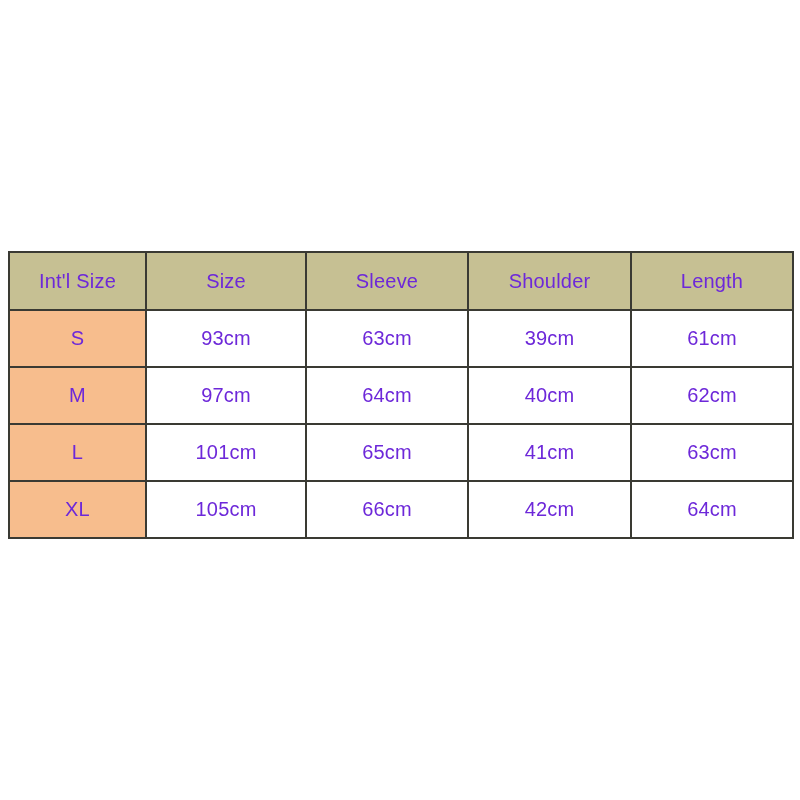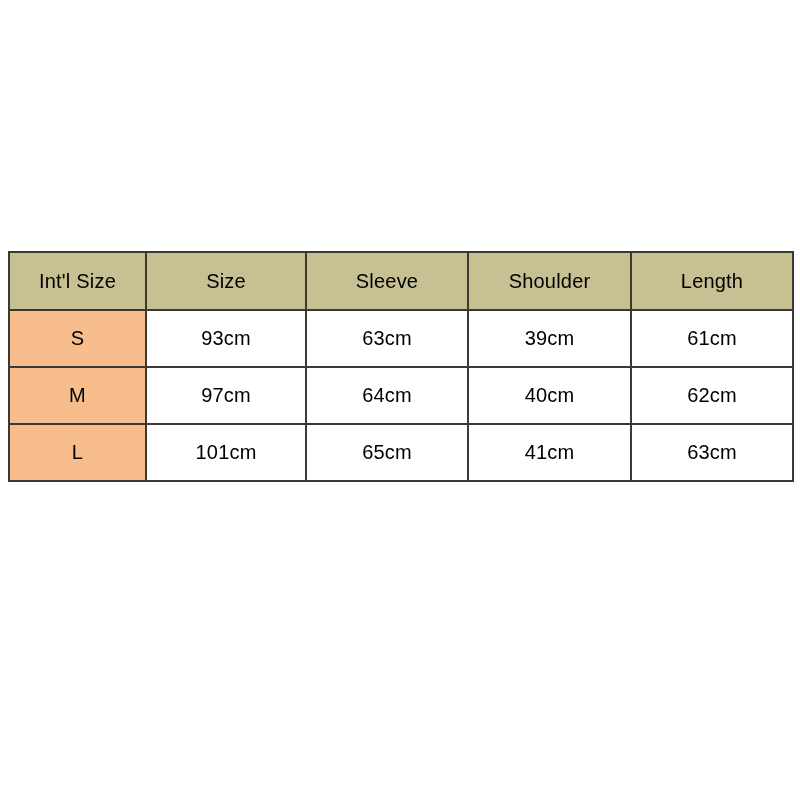--- a/index.html
+++ b/index.html
@@ -37,21 +37,21 @@
   #size-chart col.c-sleeve   { width: 162px; }
   #size-chart col.c-shoulder { width: 163px; }
   #size-chart col.c-length   { width: 162px; }
 
   #size-chart th,
   #size-chart td {
     border: 2px solid #3a3a33;
     text-align: center;
     vertical-align: middle;
     padding: 0;
-    color: #000000;
+    color: #6d28d9;
     font-weight: 400;
     letter-spacing: 0.2px;
   }
 
   #size-chart thead th {
     height: 56px;
     background: #c6c093;
     font-size: 20px;
   }
 
@@ -104,16 +104,23 @@
         <td>40cm</td>
         <td>62cm</td>
       </tr>
       <tr>
         <td class="size-cell">L</td>
         <td>101cm</td>
         <td>65cm</td>
         <td>41cm</td>
         <td>63cm</td>
       </tr>
+      <tr>
+        <td class="size-cell">XL</td>
+        <td>105cm</td>
+        <td>66cm</td>
+        <td>42cm</td>
+        <td>64cm</td>
+      </tr>
     </tbody>
   </table>
 
 </div>
 
 </body></html>

